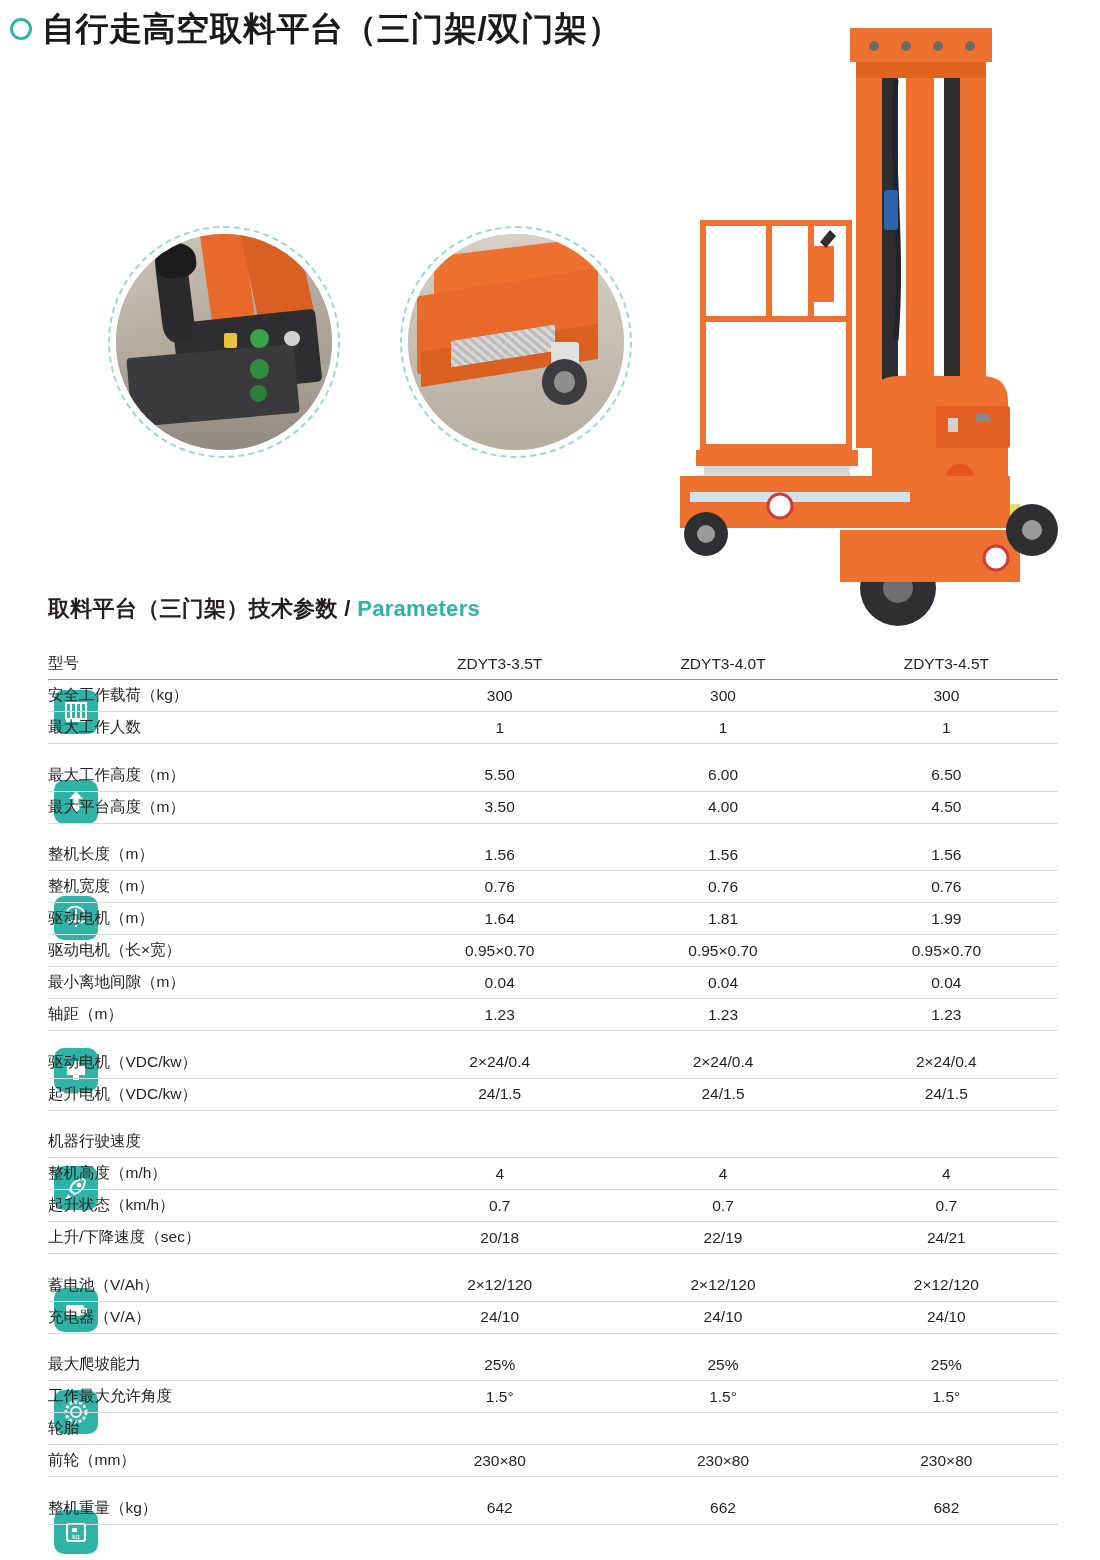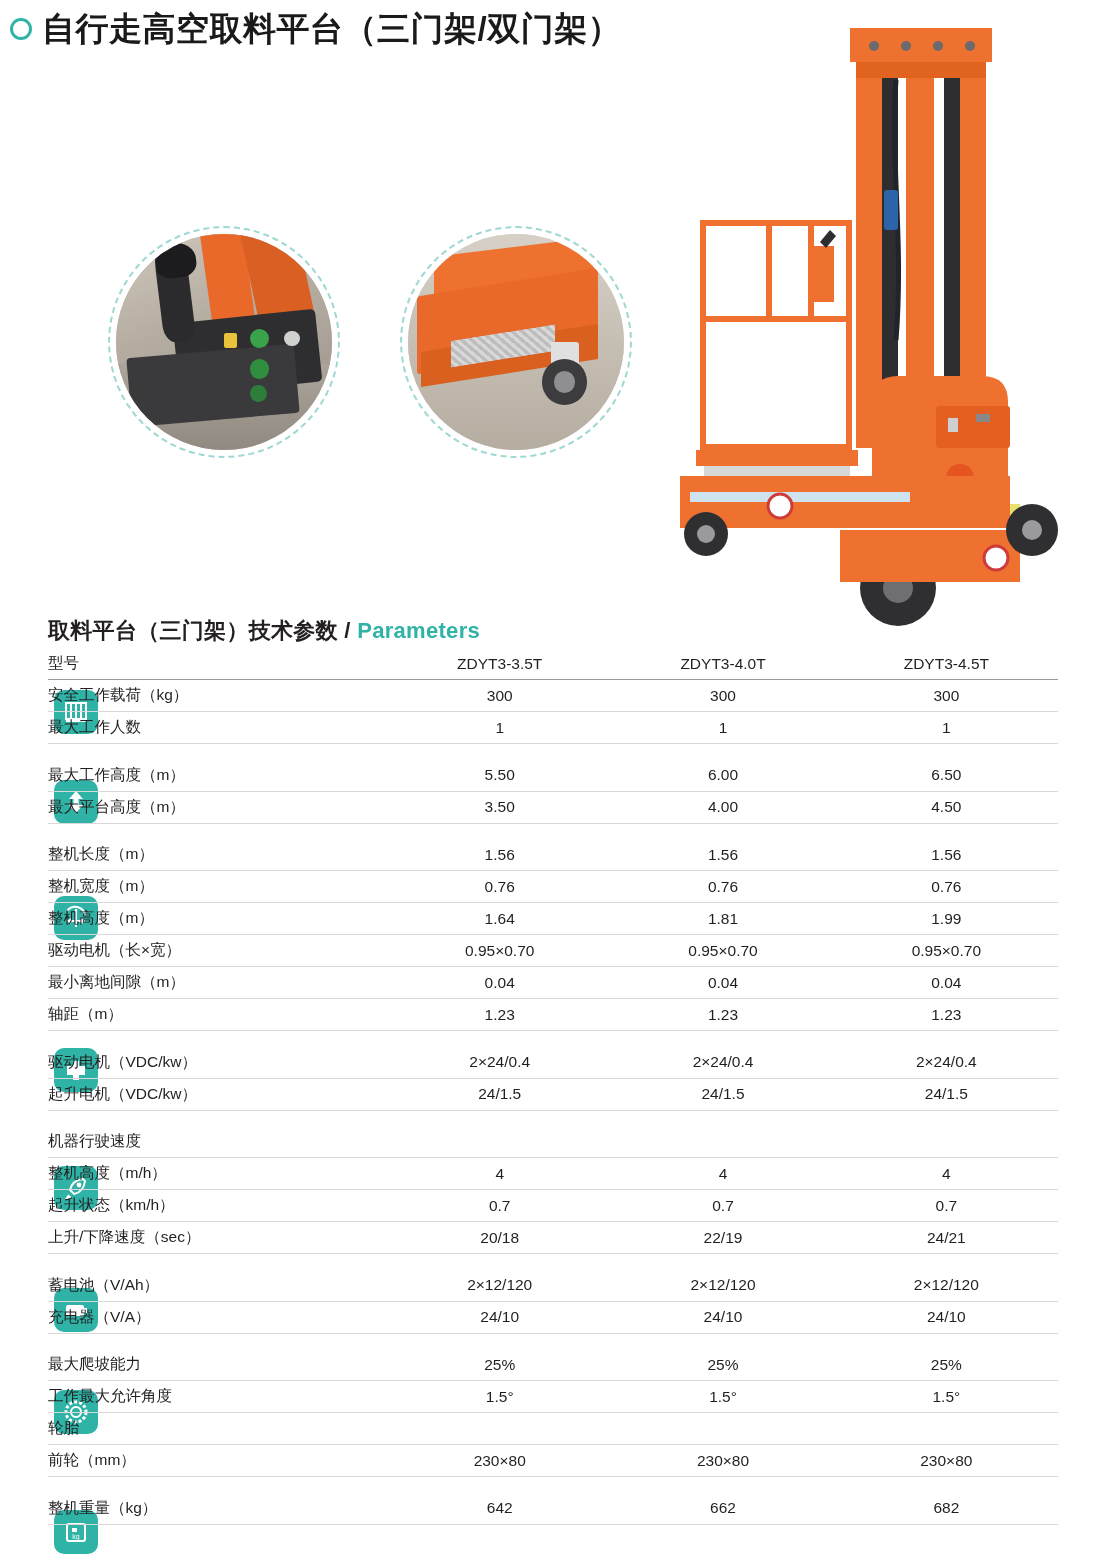--- a/index.html
+++ b/index.html
@@ -77,21 +77,21 @@
      background:#3c3c3e; border-radius:50%; }
   .p2-wheel::after { content:""; position:absolute; inset:26%; background:#8f8f91; border-radius:50%; }
   .p2-cast { position:absolute; left:66%; top:50%; width:13%; height:14%;
      background:#e0e0e0; border-radius:3px; }
 
   
   .machine { position: absolute; left: 660px; top: 10px; width: 420px; height: 640px; }
 
   
   .sec-title {
-    position: absolute; left: 48px; top: 616px;
+    position: absolute; left: 48px; top: 594px;
     font-size: 22px; font-weight: 700; color: #231f20; letter-spacing: .3px;
   }
   .sec-title .en { color: #2fb3a6; font-weight: 700; }
 
   
   .table-wrap { position: absolute; left: 48px; top: 648px; width: 1010px; }
   table.spec { width: 100%; border-collapse: collapse; font-size: 15.5px; }
   table.spec td { padding: 5px 0 5px 0; vertical-align: middle; height: 27px; }
   td.label { width: 268px; padding-left: 72px; color: #231f20; white-space: nowrap; }
   td.val { width: 176px; text-align: center; color: #231f20; }
@@ -321,21 +321,21 @@
             <td class="val">1.56</td>
             <td class="val">1.56</td>
           </tr>
           <tr class="line">
             <td class="label">整机宽度（m）</td>
             <td class="val">0.76</td>
             <td class="val">0.76</td>
             <td class="val">0.76</td>
           </tr>
           <tr class="line">
-            <td class="label">整机高度（m）</td>
+            <td class="label">驱动电机（m）</td>
             <td class="val">1.64</td>
             <td class="val">1.81</td>
             <td class="val">1.99</td>
           </tr>
           <tr class="line">
             <td class="label">驱动电机（长×宽）</td>
             <td class="val">0.95×0.70</td>
             <td class="val">0.95×0.70</td>
             <td class="val">0.95×0.70</td>
           </tr>

